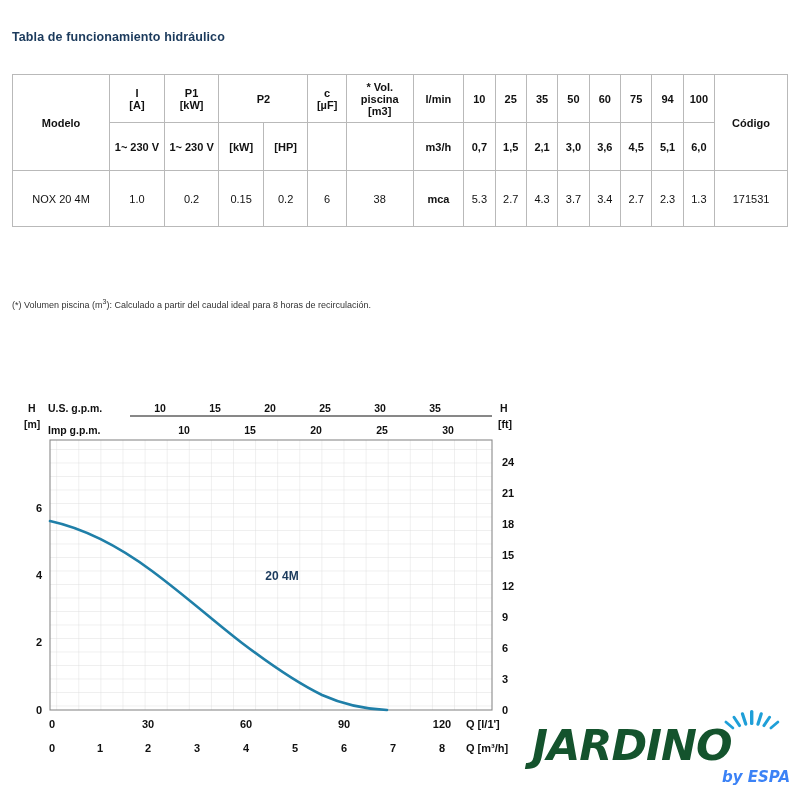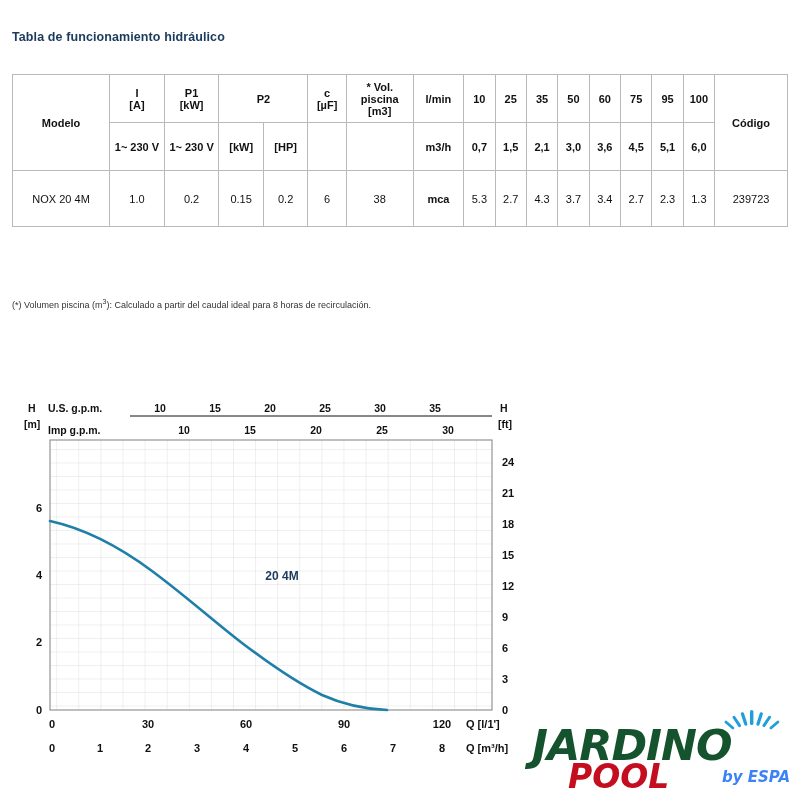--- a/index.html
+++ b/index.html
@@ -144,21 +144,21 @@
           <div>* Vol. piscina</div>
           <div>[m3]</div>
         </td>
         <td class="cell-unit">l/min</td>
         <td class="cell-num">10</td>
         <td class="cell-num">25</td>
         <td class="cell-num">35</td>
         <td class="cell-num">50</td>
         <td class="cell-num">60</td>
         <td class="cell-num">75</td>
-        <td class="cell-num">95</td>
+        <td class="cell-num">94</td>
         <td class="cell-num">100</td>
         <td class="cell-code" rowspan="2">Código</td>
       </tr>
       <tr class="row-h2">
         <td>1~ 230 V</td>
         <td>1~ 230 V</td>
         <td class="cell-kw">[kW]</td>
         <td class="cell-hp">[HP]</td>
         <td></td>
         <td></td>
@@ -182,21 +182,21 @@
         <td class="data">38</td>
         <td>mca</td>
         <td class="data">5.3</td>
         <td class="data">2.7</td>
         <td class="data">4.3</td>
         <td class="data">3.7</td>
         <td class="data">3.4</td>
         <td class="data">2.7</td>
         <td class="data">2.3</td>
         <td class="data">1.3</td>
-        <td class="data">239723</td>
+        <td class="data">171531</td>
       </tr>
     </tbody>
   </table>
 
   <div class="footnote"><span>(*) Volumen piscina (m</span><sup>3</sup><span>): Calculado a partir del caudal ideal para 8 horas de recirculación.</span></div>
 
 
   <div class="chart-wrap">
     <svg class="chart-svg" width="520" height="400" viewBox="0 0 520 400">
 
@@ -290,17 +290,16 @@
         <rect x="28" y="0" width="3.4" height="15" rx="1.6"></rect>
         <rect x="20.5" y="2" width="3.2" height="14" rx="1.6" transform="rotate(-18 22 9)"></rect>
         <rect x="36" y="2" width="3.2" height="14" rx="1.6" transform="rotate(18 37.6 9)"></rect>
         <rect x="13" y="5" width="3" height="13" rx="1.5" transform="rotate(-34 14.5 11)"></rect>
         <rect x="43.5" y="5" width="3" height="13" rx="1.5" transform="rotate(34 45 11)"></rect>
         <rect x="6" y="9" width="2.8" height="12" rx="1.4" transform="rotate(-50 7.4 15)"></rect>
         <rect x="51" y="9" width="2.8" height="12" rx="1.4" transform="rotate(50 52.4 15)"></rect>
       </g>
     </svg>
     <div class="logo-jardino">JARDINO</div>
-    <div class="logo-pool">POOL</div>
     <div class="logo-espa">by ESPA</div>
   </div>
 
 </div>
 
 </body></html>

